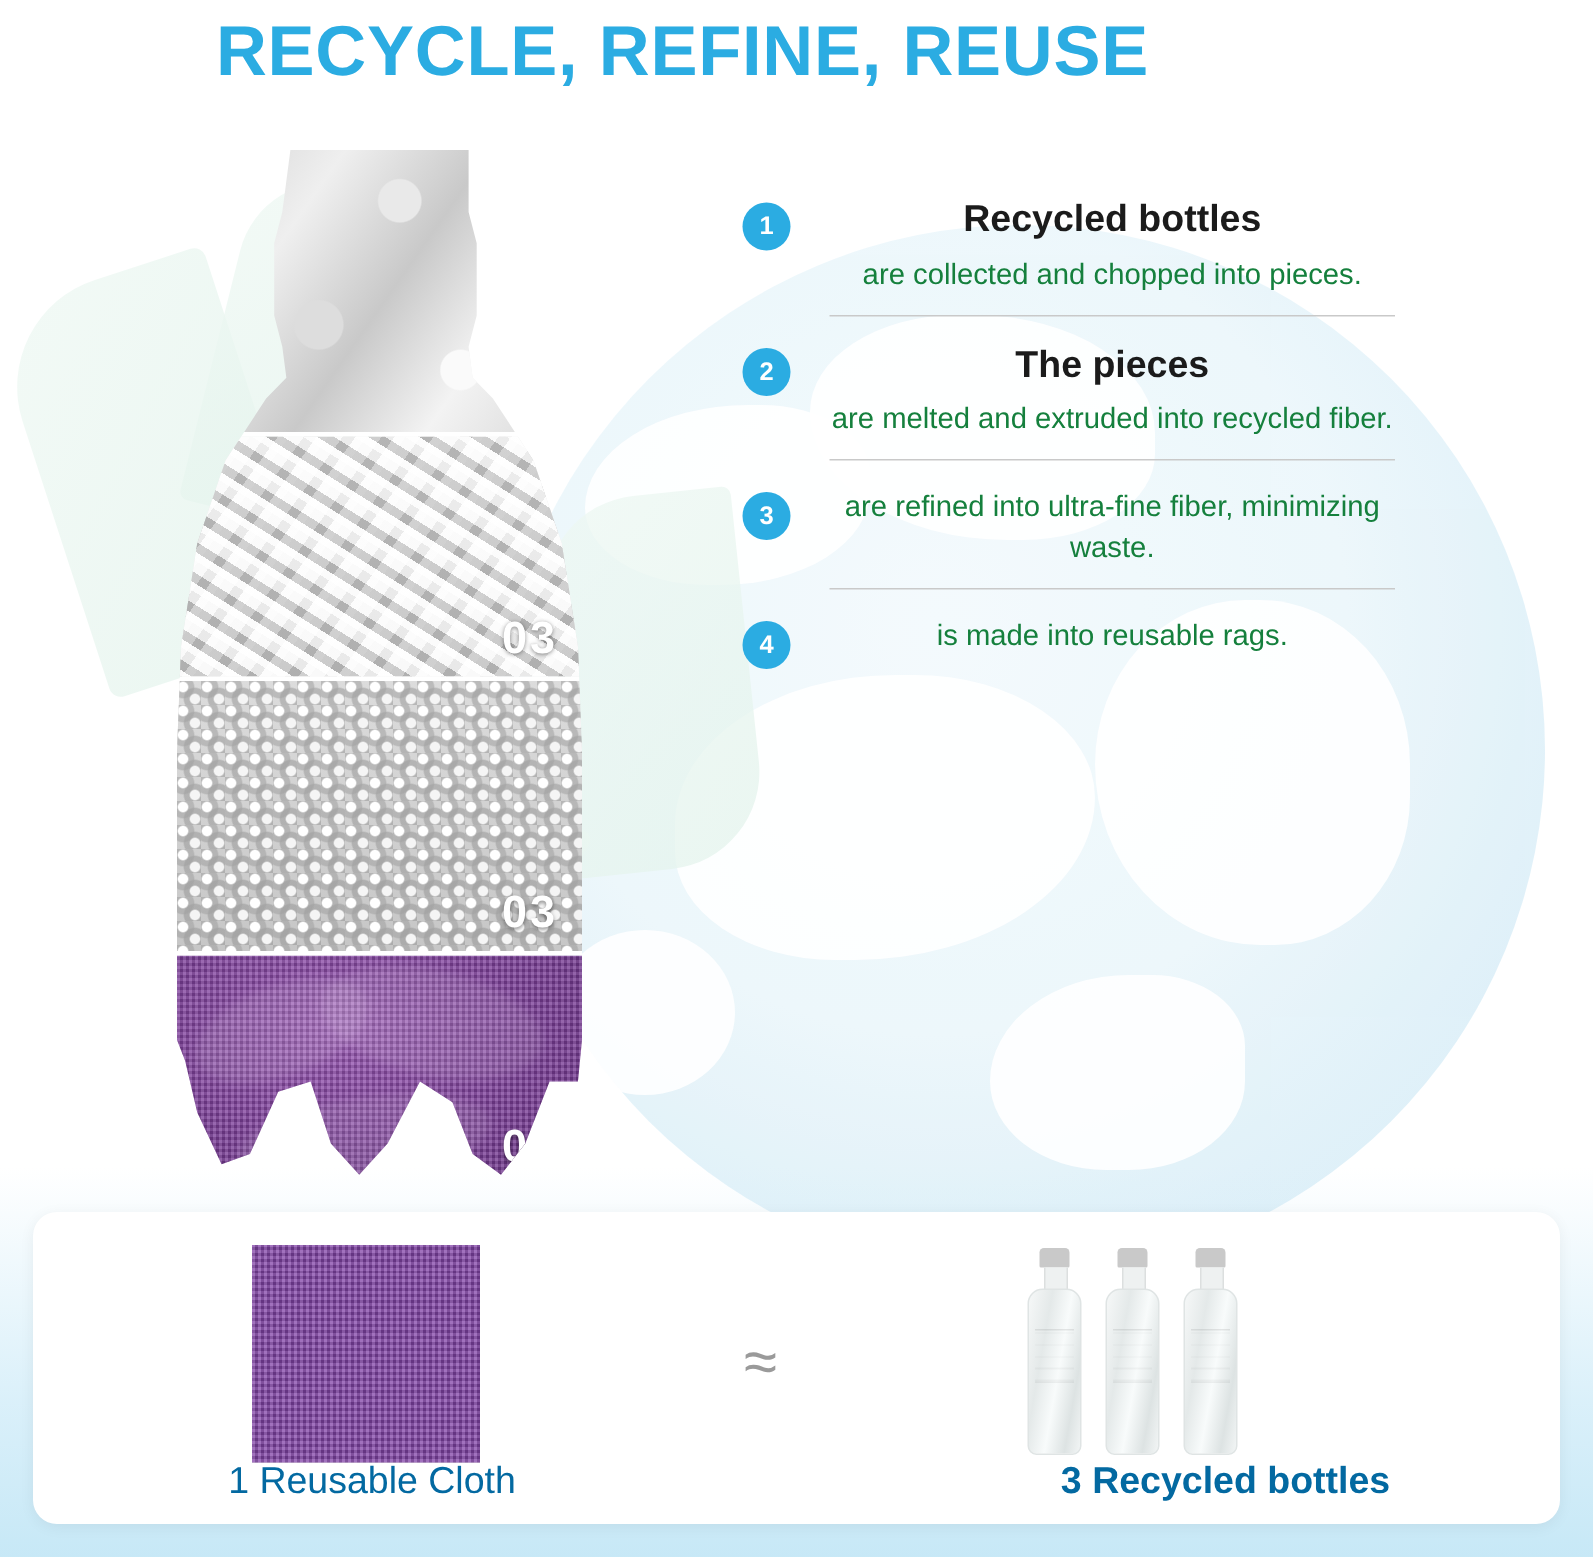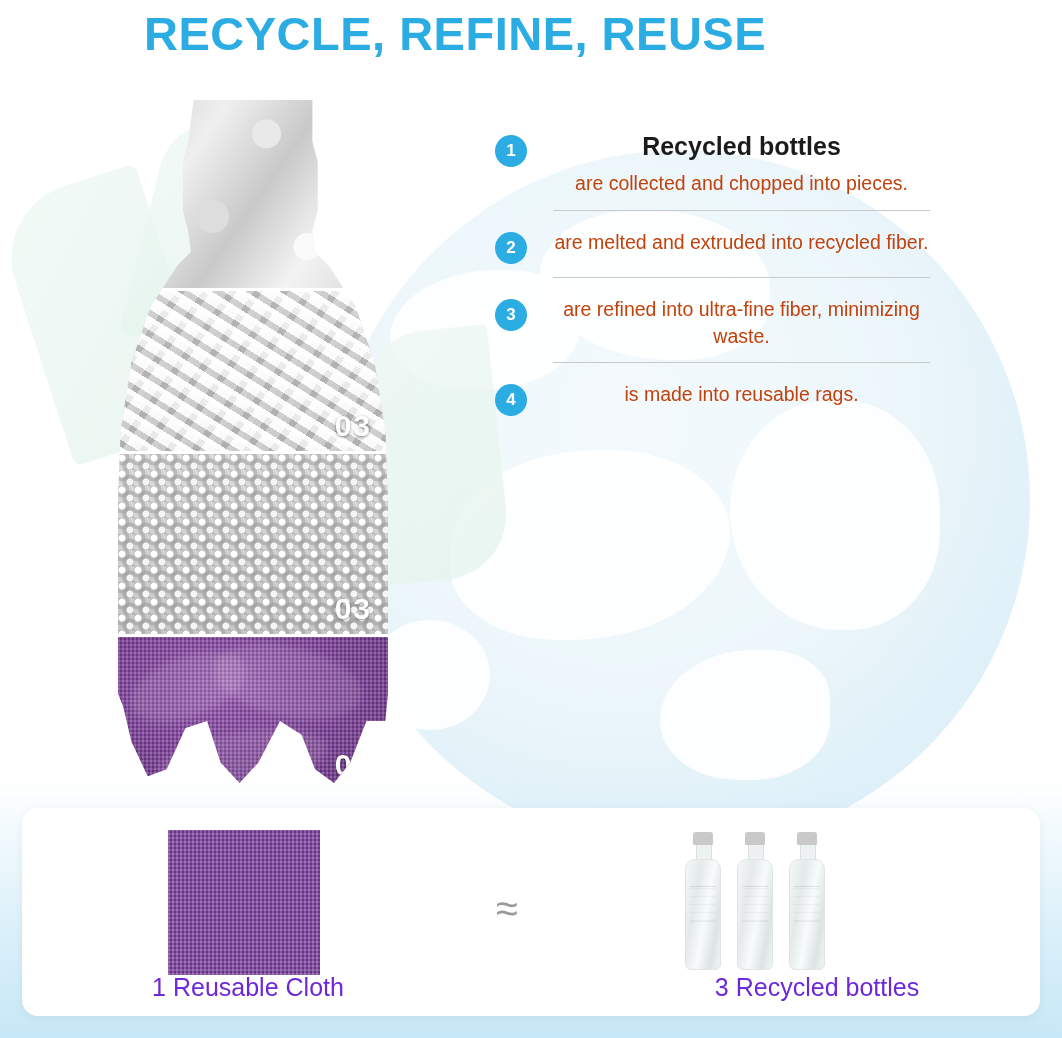--- a/index.html
+++ b/index.html
@@ -232,21 +232,21 @@
   .step-title {
     font-size: 25px;
     font-weight: bold;
     color: #1b1b1b;
     line-height: 1.15;
     margin-bottom: 9px;
     font-family: "Liberation Sans", sans-serif;
   }
   .step-desc {
     font-size: 19.5px;
-    color: #c2410c;
+    color: #15803d;
     line-height: 1.38;
     font-family: "Liberation Sans", sans-serif;
   }
 
   
   #equiv-card {
     position: absolute;
     left: 22px;
     top: 808px;
     width: 1018px;
@@ -327,25 +327,25 @@
     top: 26px;
     height: 34px;
     border-top: 1px solid rgba(0,0,0,0.05);
     border-bottom: 1px solid rgba(0,0,0,0.05);
     background: repeating-linear-gradient(0deg, rgba(0,0,0,0.035) 0 1px, transparent 1px 8px);
   }
   .caption {
     position: absolute;
     bottom: 14px;
     font-size: 25px;
-    color: #6d28d9;
+    color: #0369a1;
     font-family: "Liberation Sans", sans-serif;
   }
   #caption-left  { left: 96px;  width: 260px; text-align: center; }
-  #caption-right { left: 610px; width: 370px; text-align: center; }
+  #caption-right { left: 610px; width: 370px; text-align: center; font-weight: bold; }
 </style>
 </head>
 <body>
 
 <div id="bg-layer">
   <div class="globe">
     <div class="globe-shape" style="left:60px;  top:120px; width:190px; height:120px; border-radius:60% 40% 55% 45%;"></div>
     <div class="globe-shape" style="left:210px; top:60px;  width:230px; height:150px; border-radius:45% 55% 40% 60%;"></div>
     <div class="globe-shape" style="left:120px; top:300px; width:280px; height:190px; border-radius:55% 45% 60% 40%;"></div>
     <div class="globe-shape" style="left:400px; top:250px; width:210px; height:230px; border-radius:50% 50% 45% 55%;"></div>
@@ -396,20 +396,21 @@
         <div class="step-desc">are collected and chopped into pieces.</div>
       </div>
     </div>
     <div class="step-divider"></div>
   </div>
 
   <div class="step">
     <div class="step-row">
       <div class="step-badge">2</div>
       <div class="step-body">
+        <div class="step-title">The pieces</div>
         <div class="step-desc">are melted and extruded into recycled fiber.</div>
       </div>
     </div>
     <div class="step-divider"></div>
   </div>
 
   <div class="step">
     <div class="step-row">
       <div class="step-badge">3</div>
       <div class="step-body">

